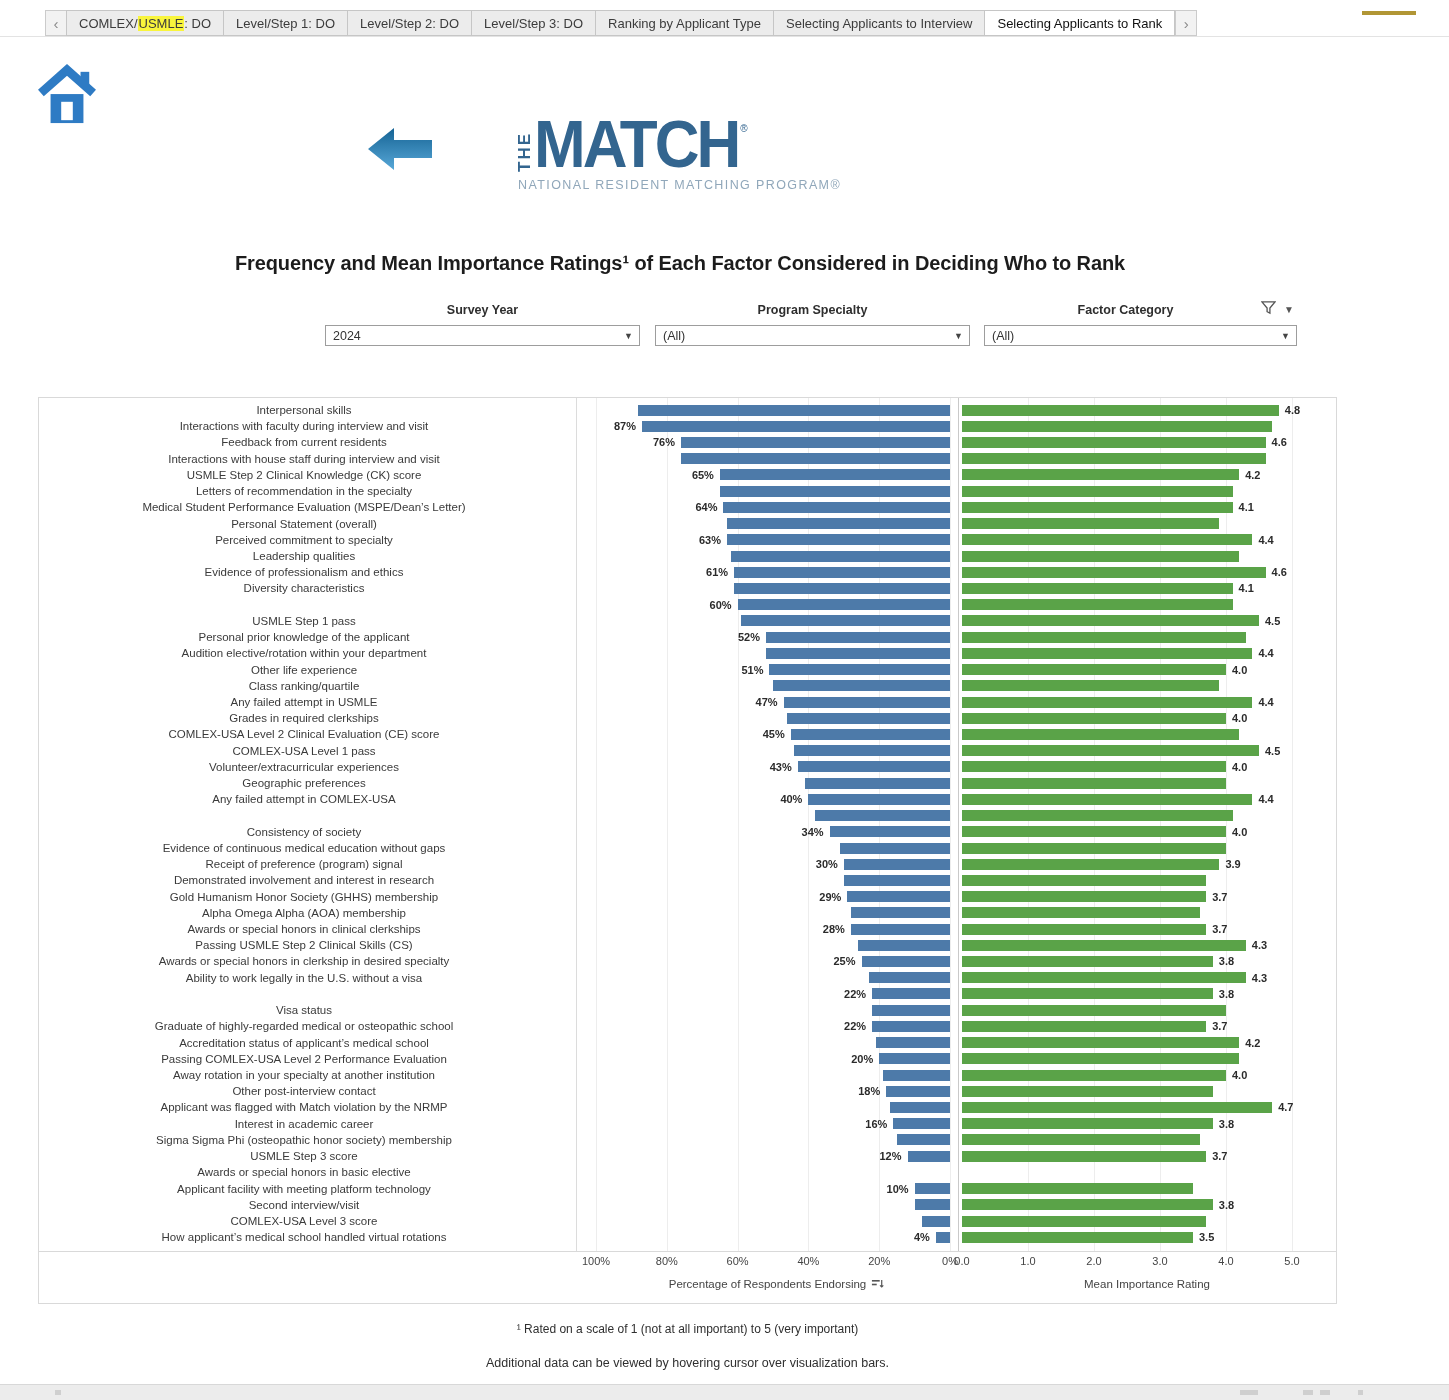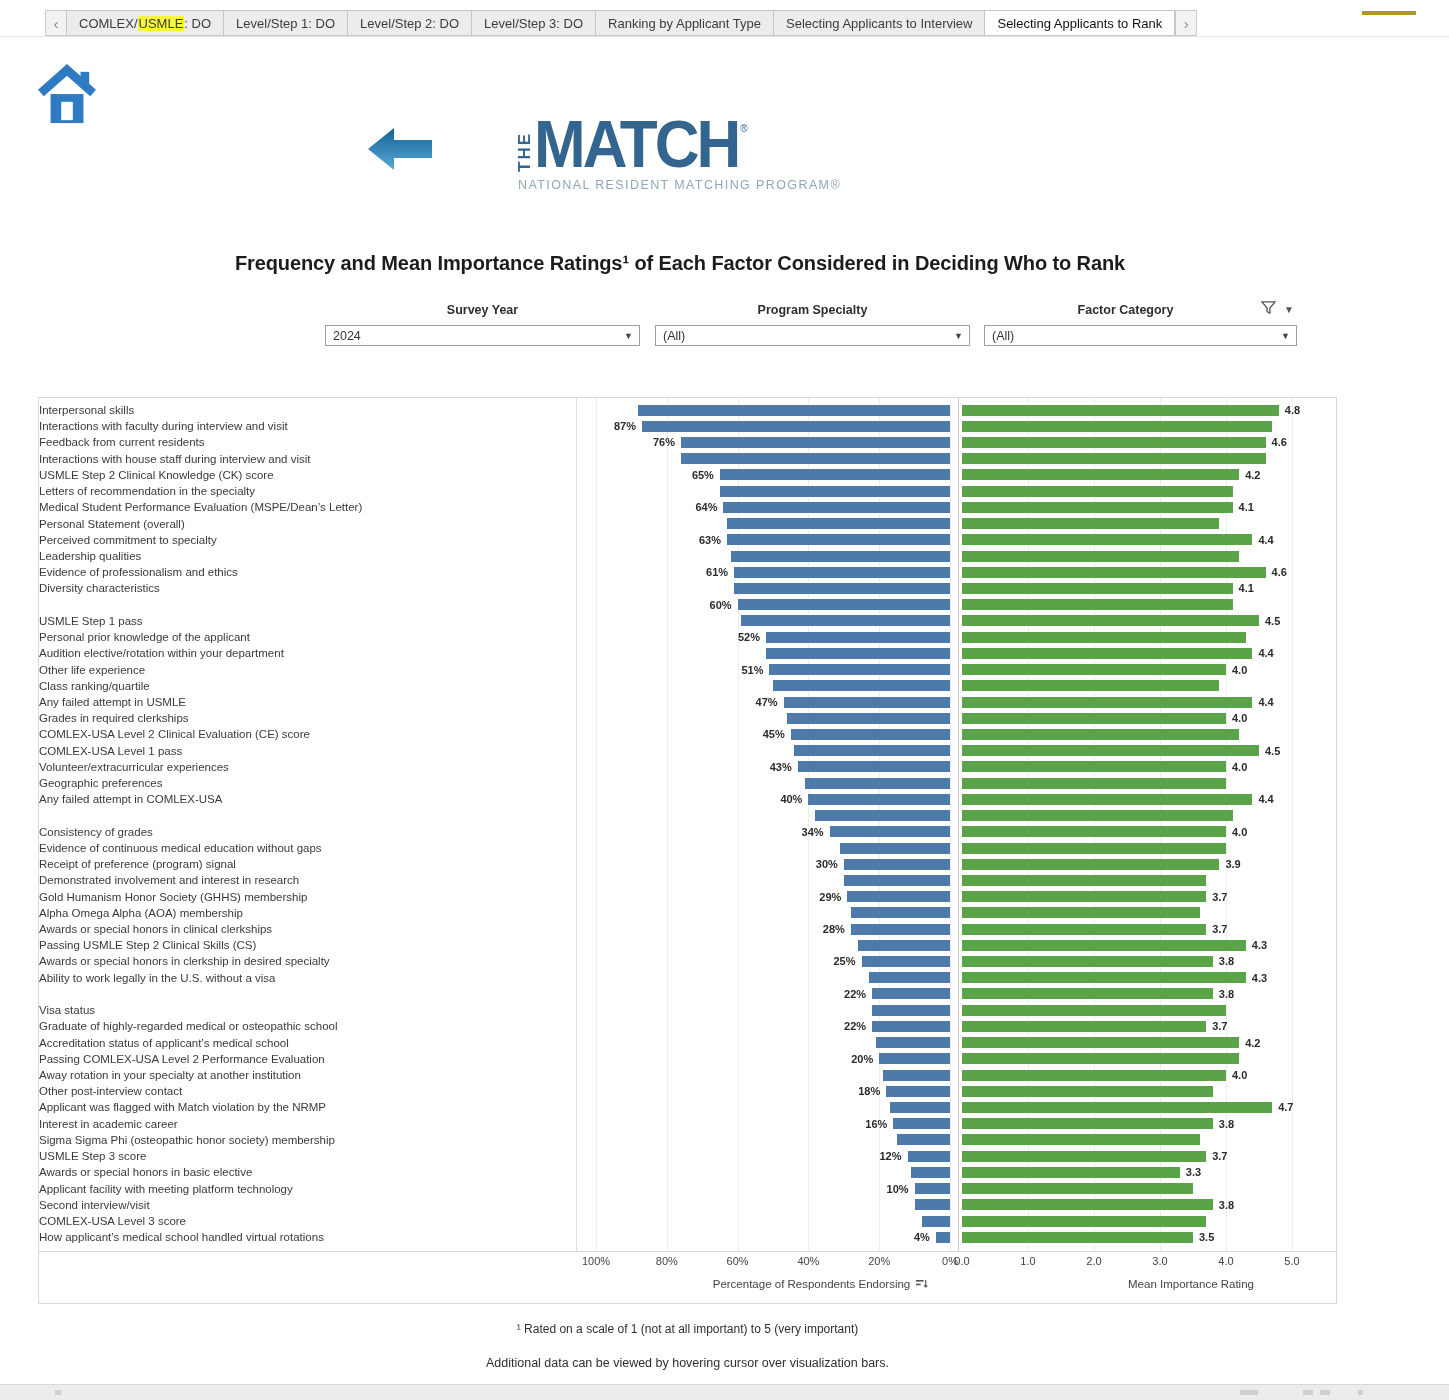--- a/index.html
+++ b/index.html
@@ -42,30 +42,30 @@
   #filter-icons .caret2{font-size:10px;color:#555;}
 
   
   #sheet{position:absolute;left:38px;top:397px;width:1299px;border:1px solid #d9d9d9;background:#fff;box-sizing:border-box;}
   #rows-area{position:relative;height:849px;padding-top:4px;box-sizing:content-box;}
   .gridline{position:absolute;top:0;bottom:0;width:1px;background:#ededed;}
   .gridline.divider{background:#c9c9c9;}
   .gridline.boundary{background:#dcdcdc;}
   .crow{position:relative;height:16.23px;}
   .clabel{position:absolute;left:0;top:0;width:530px;height:16.23px;line-height:16.4px;
-    text-align:left;font-size:11.5px;color:#3a3a3a;white-space:nowrap;overflow:visible;}
+    text-align:center;font-size:11.5px;color:#3a3a3a;white-space:nowrap;overflow:visible;}
   .cplot{position:absolute;left:537px;top:0;width:760px;height:16.23px;}
   .bbar,.gbar{position:absolute;top:2.6px;height:11px;}
   .pctlab,.ratlab{position:absolute;top:0;height:16.23px;line-height:16.4px;font-size:11px;
     font-weight:600;color:#2b2b2b;white-space:nowrap;}
   #axis-row{position:relative;height:21px;border-top:1px solid #d9d9d9;}
   .tick{position:absolute;top:3px;transform:translateX(-50%);font-size:11px;color:#454545;}
   #axis-titles{position:relative;height:30px;}
   .axis-title{position:absolute;top:5px;transform:translateX(-50%);font-size:11.5px;color:#454545;
-    display:flex;align-items:center;gap:5px;white-space:nowrap;margin-left:44px;}
+    display:flex;align-items:center;gap:5px;white-space:nowrap;}
 
   
   .footnote{position:absolute;left:38px;width:1299px;text-align:center;color:#2f2f2f;}
   #footnote-1{top:1322px;font-size:12px;}
   #footnote-2{top:1356px;font-size:12.5px;}
   #bottom-strip{position:absolute;left:0;bottom:0;width:1449px;height:15px;background:#ececec;
     border-top:1px solid #d8d8d8;}
   .strip-chip{position:absolute;top:5px;height:5px;background:#cfcfcf;}
 </style>
 </head>
@@ -380,21 +380,21 @@
             <div class="ratlab" style="left: 682.4px;">4.4</div>
           </div>
         </div>
         <div class="crow">
           <div class="cplot">
             <div class="bbar" style="left: 239.48px; width: 134.52px; background: rgb(77, 122, 169);"></div>
             <div class="gbar" style="left: 386px; width: 270.6px; background: rgb(90, 163, 72);"></div>
           </div>
         </div>
         <div class="crow">
-          <div class="clabel">Consistency of grades</div>
+          <div class="clabel">Consistency of society</div>
           <div class="cplot">
             <div class="bbar" style="left: 253.64px; width: 120.36px; background: rgb(77, 122, 169);"></div>
             <div class="pctlab" style="right: 512.36px;">34%</div>
             <div class="gbar" style="left: 386px; width: 264px; background: rgb(90, 163, 72);"></div>
             <div class="ratlab" style="left: 656px;">4.0</div>
           </div>
         </div>
         <div class="crow">
           <div class="clabel">Evidence of continuous medical education without gaps</div>
           <div class="cplot">
@@ -552,25 +552,20 @@
           <div class="clabel">USMLE Step 3 score</div>
           <div class="cplot">
             <div class="bbar" style="left: 331.52px; width: 42.48px; background: rgb(77, 122, 169);"></div>
             <div class="pctlab" style="right: 434.48px;">12%</div>
             <div class="gbar" style="left: 386px; width: 244.2px; background: rgb(90, 163, 72);"></div>
             <div class="ratlab" style="left: 636.2px;">3.7</div>
           </div>
         </div>
         <div class="crow">
           <div class="clabel">Awards or special honors in basic elective</div>
-          <div class="cplot">
-            <div class="bbar" style="left: 335.06px; width: 38.94px; background: rgb(77, 122, 169);"></div>
-            <div class="gbar" style="left: 386px; width: 217.8px; background: rgb(90, 163, 72);"></div>
-            <div class="ratlab" style="left: 609.8px;">3.3</div>
-          </div>
         </div>
         <div class="crow">
           <div class="clabel">Applicant facility with meeting platform technology</div>
           <div class="cplot">
             <div class="bbar" style="left: 338.6px; width: 35.4px; background: rgb(77, 122, 169);"></div>
             <div class="pctlab" style="right: 427.4px;">10%</div>
             <div class="gbar" style="left: 386px; width: 231px; background: rgb(90, 163, 72);"></div>
           </div>
         </div>
         <div class="crow">

